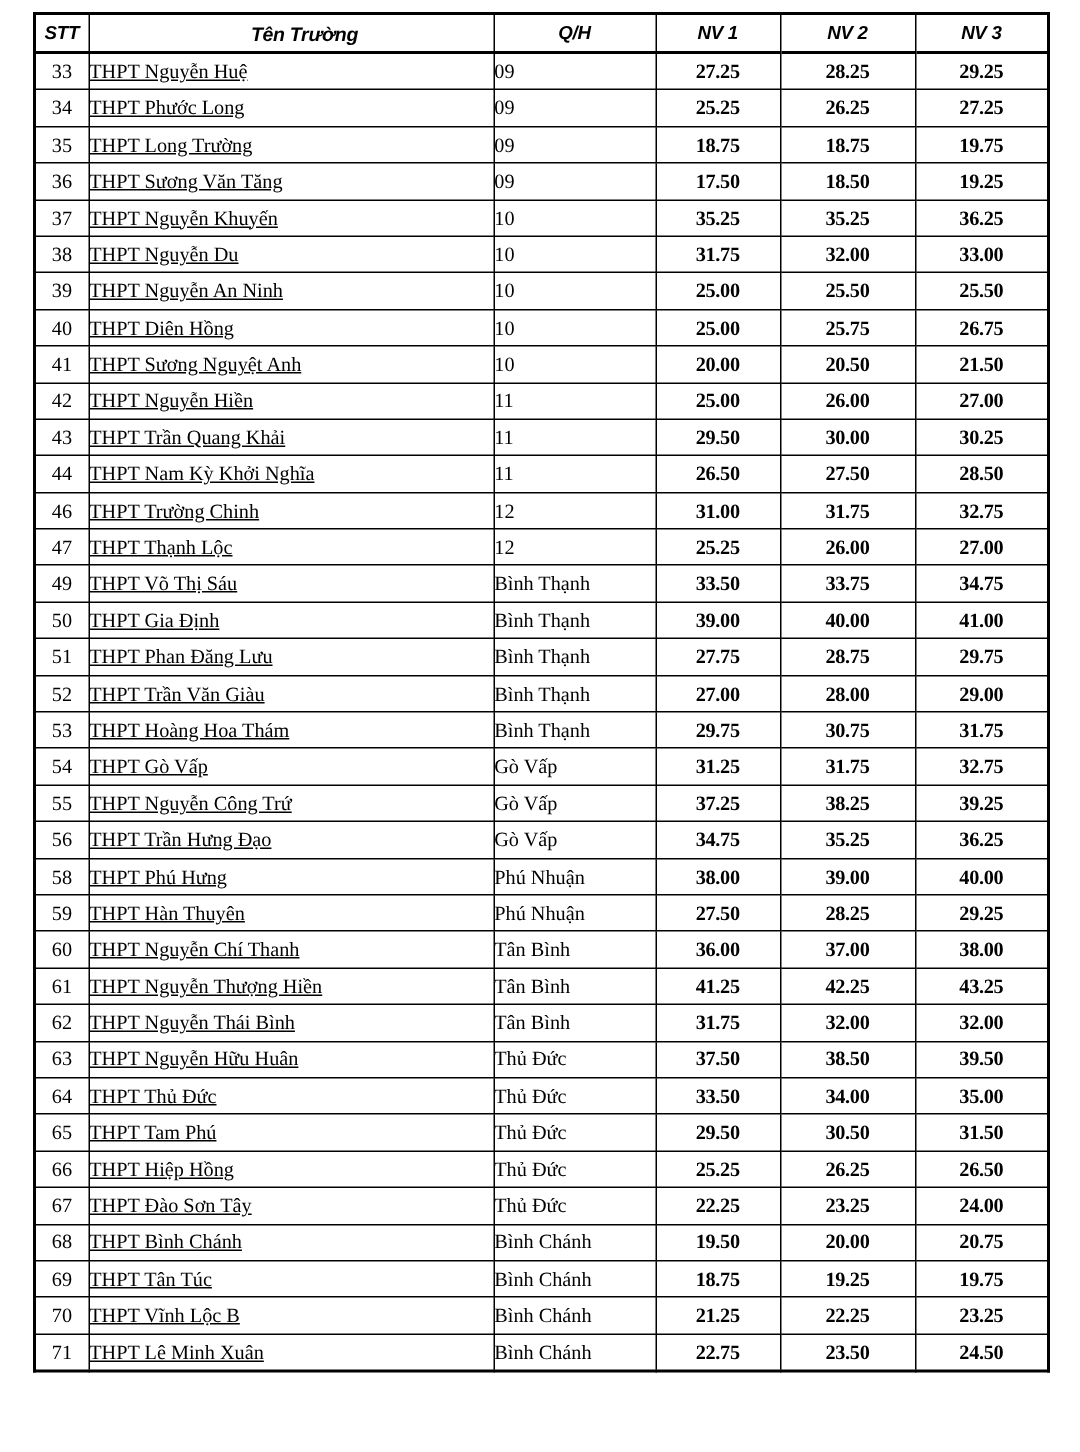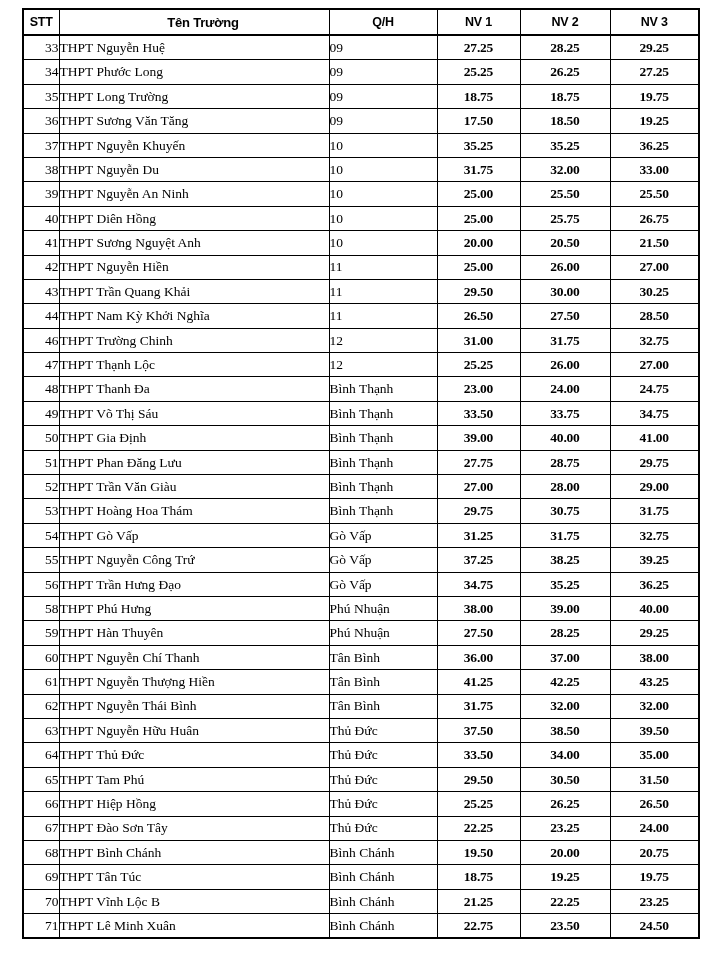--- a/index.html
+++ b/index.html
@@ -49,40 +49,42 @@
   
   thead tr.header-row th {
     height: 24px;
     font-family: "Liberation Sans", "DejaVu Sans", sans-serif;
     font-weight: bold;
     font-size: 12.5px;
     text-align: center;
     vertical-align: middle;
     letter-spacing: -0.2px;
     border-bottom-width: 2px;
+    font-style: italic;
   }
   thead tr.header-row th.h-name {
     font-size: 13px;
     padding-left: 18px;
   }
 
   
   tbody tr.data-row td {
     height: 23.4px;
     font-size: 13.5px;
     vertical-align: middle;
   }
 
   td.cell-stt {
-    text-align: right;
+    text-align: center;
     font-weight: normal;
   }
   td.cell-name {
     text-align: left;
     padding-left: 5px;
+    text-decoration: underline;
   }
   td.cell-qh {
     text-align: left;
   }
   td.cell-nv {
     text-align: center;
     font-weight: bold;
     letter-spacing: -0.2px;
   }
 </style>
@@ -216,28 +218,20 @@
         </tr>
         <tr class="data-row">
           <td class="cell-stt">47</td>
           <td class="cell-name">THPT Thạnh Lộc</td>
           <td class="cell-qh">12</td>
           <td class="cell-nv">25.25</td>
           <td class="cell-nv">26.00</td>
           <td class="cell-nv">27.00</td>
         </tr>
         <tr class="data-row">
-          <td class="cell-stt">48</td>
-          <td class="cell-name">THPT Thanh Đa</td>
-          <td class="cell-qh">Bình Thạnh</td>
-          <td class="cell-nv">23.00</td>
-          <td class="cell-nv">24.00</td>
-          <td class="cell-nv">24.75</td>
-        </tr>
-        <tr class="data-row">
           <td class="cell-stt">49</td>
           <td class="cell-name">THPT Võ Thị Sáu</td>
           <td class="cell-qh">Bình Thạnh</td>
           <td class="cell-nv">33.50</td>
           <td class="cell-nv">33.75</td>
           <td class="cell-nv">34.75</td>
         </tr>
         <tr class="data-row">
           <td class="cell-stt">50</td>
           <td class="cell-name">THPT Gia Định</td>

